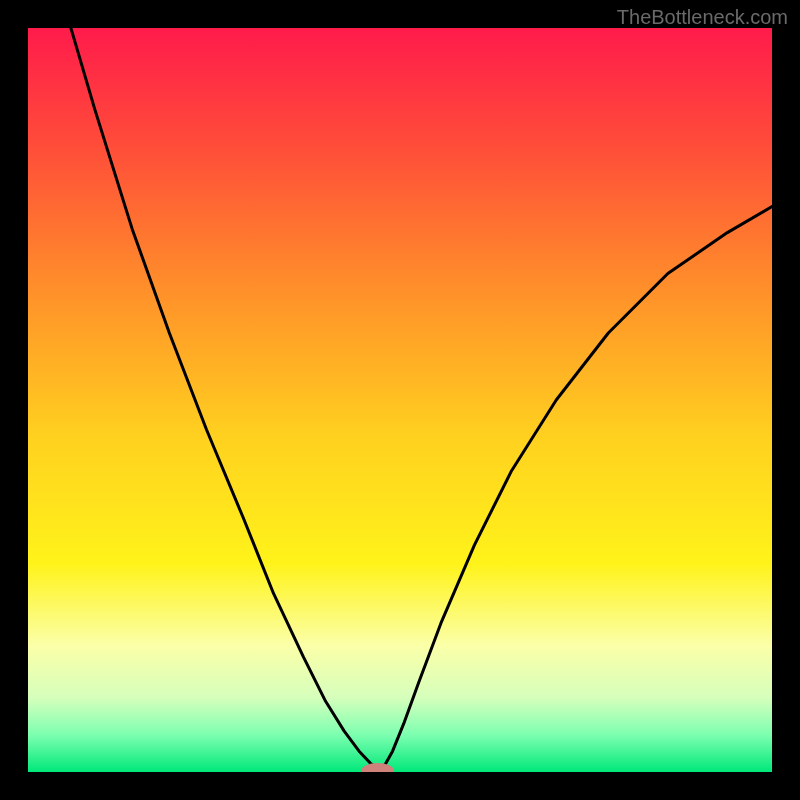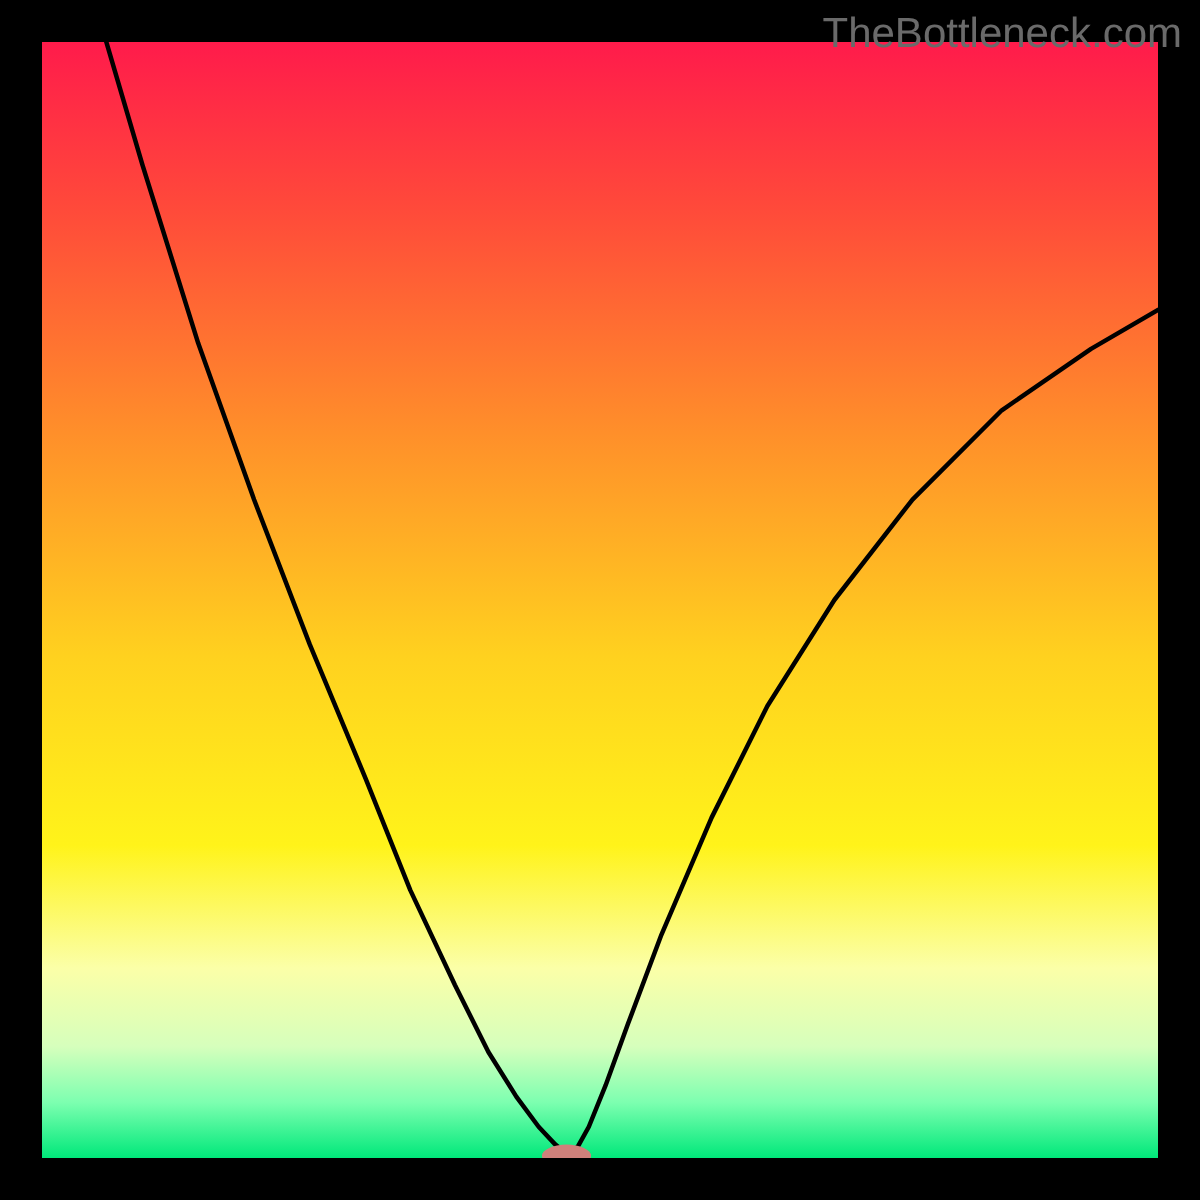--- a/index.html
+++ b/index.html
@@ -15,21 +15,21 @@
     position: relative;
     width: 800px;
     height: 800px;
     background: #000;
   }
   .watermark {
     position: absolute;
     top: 6px;
     right: 12px;
     color: #6a6a6a;
-    font-size: 28px;
+    font-size: 20px;
     font-weight: 500;
     z-index: 10;
     user-select: none;
   }
   svg {
     position: absolute;
     left: 0;
     top: 0;
   }
 </style>

